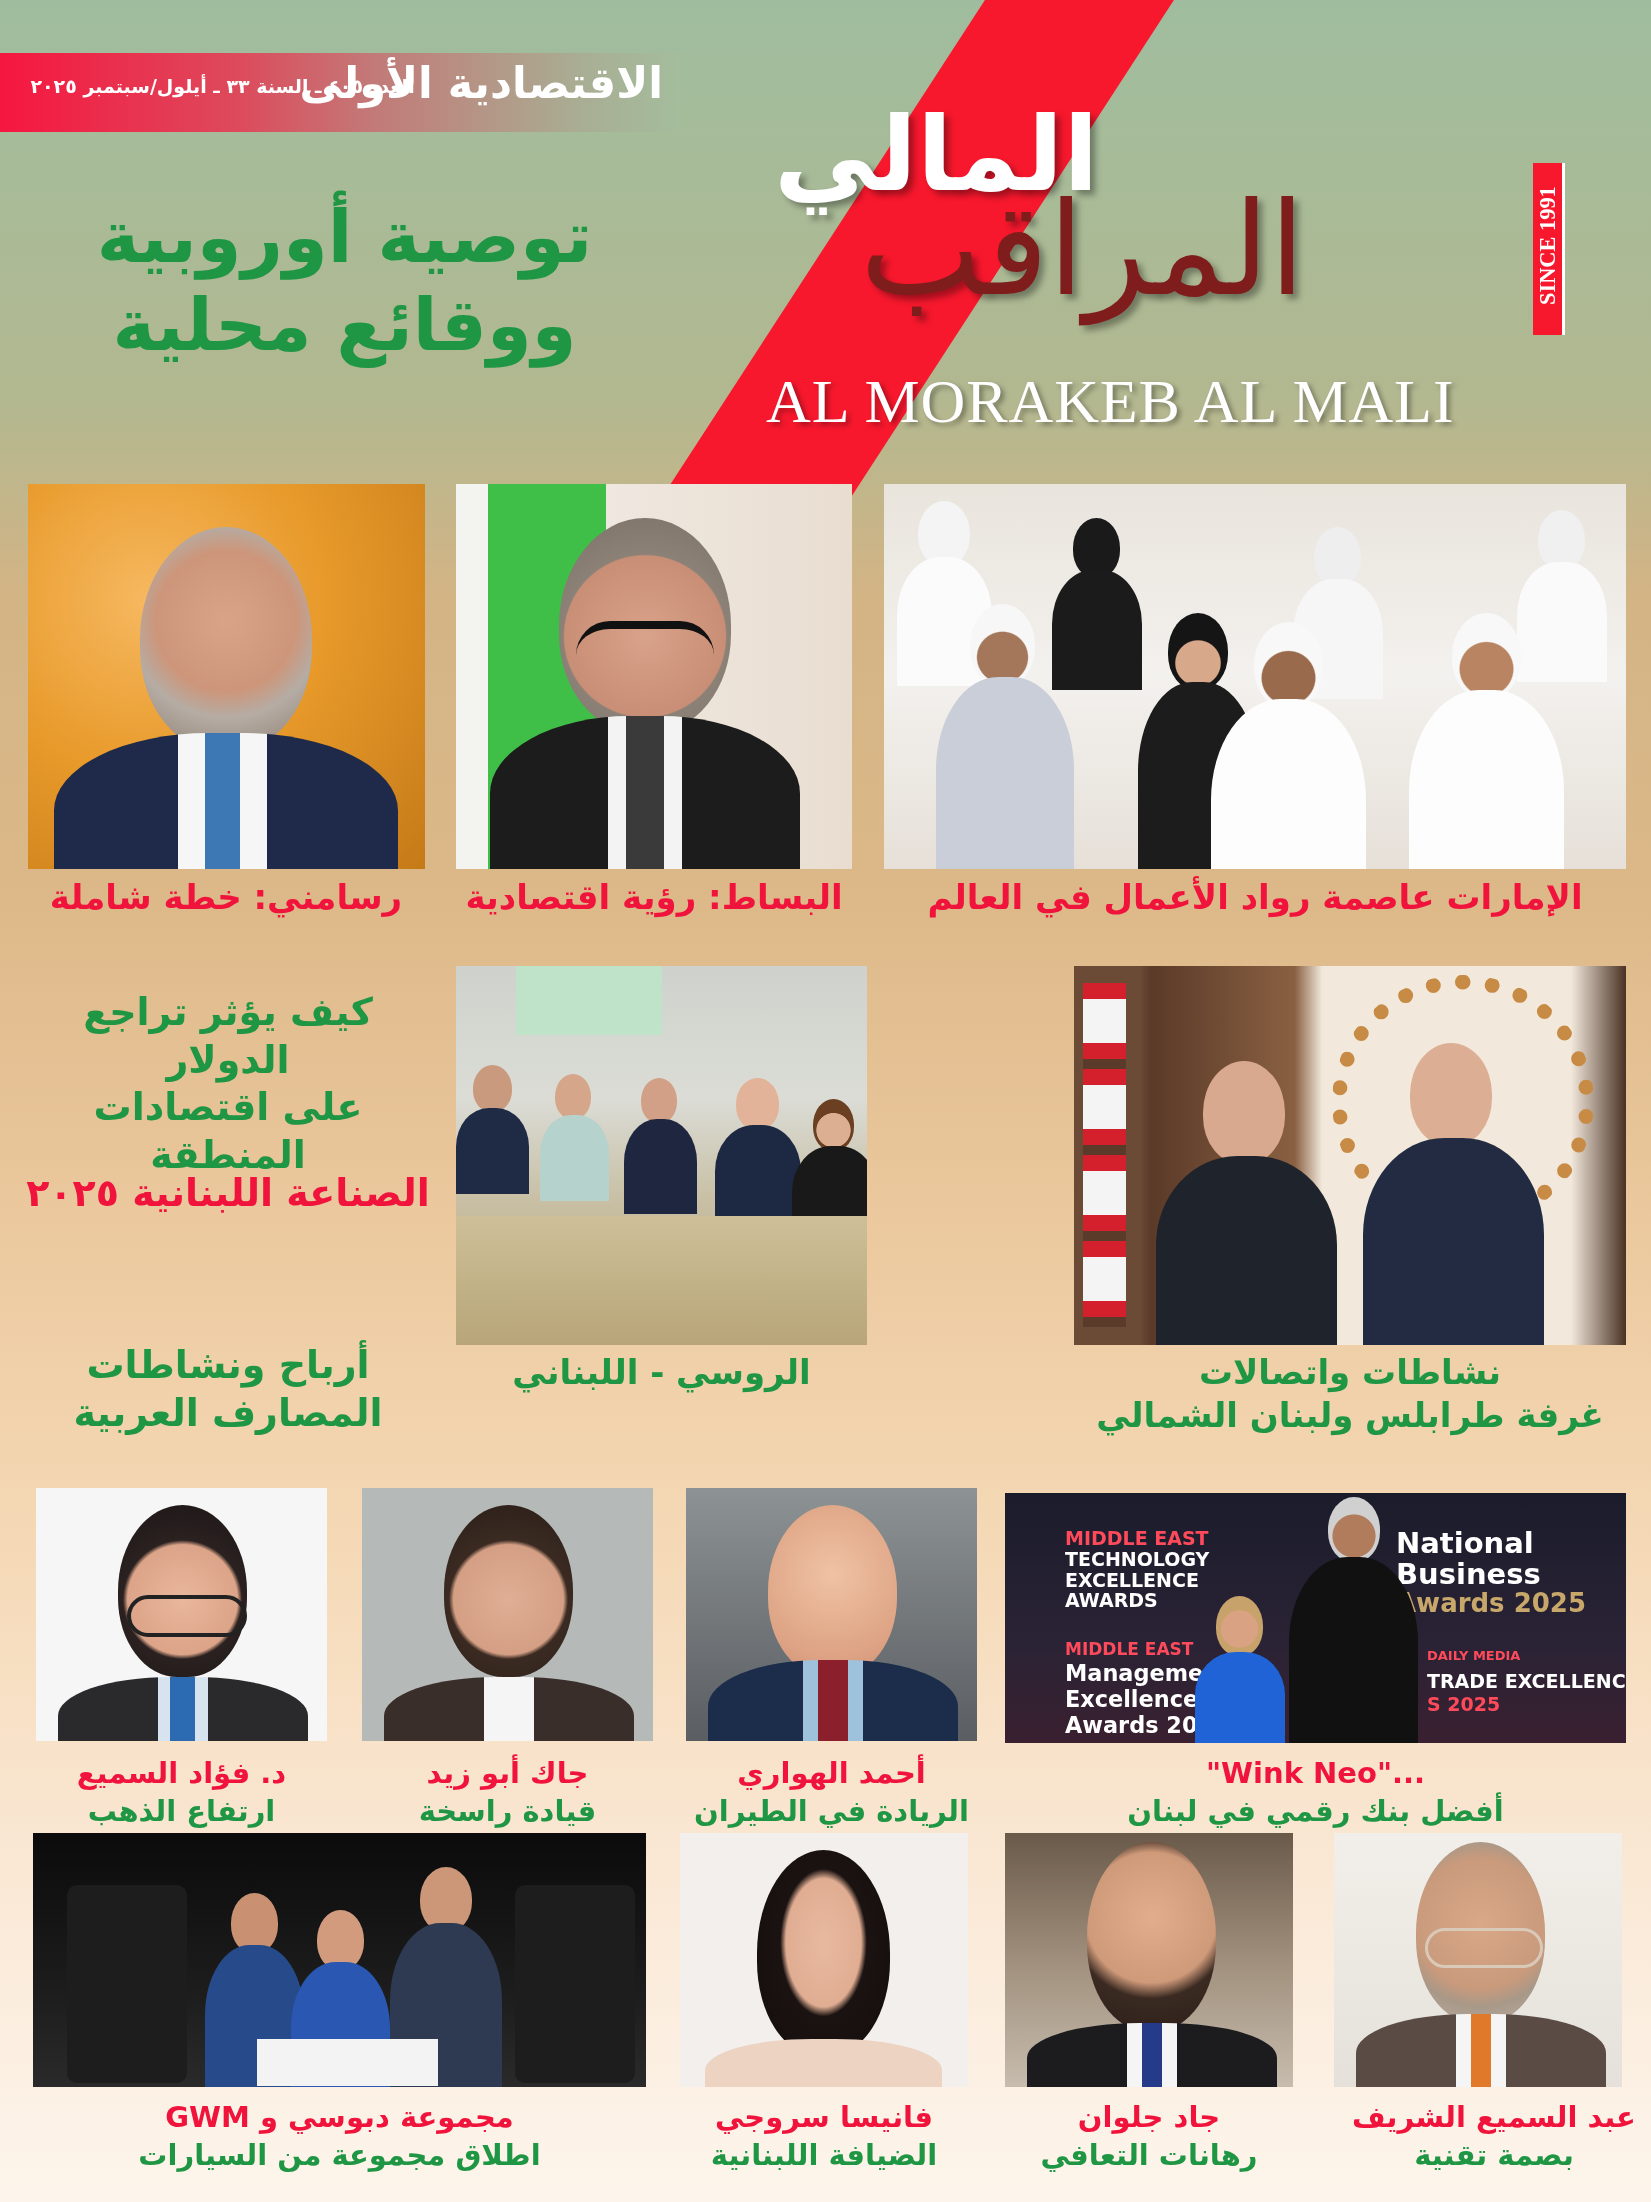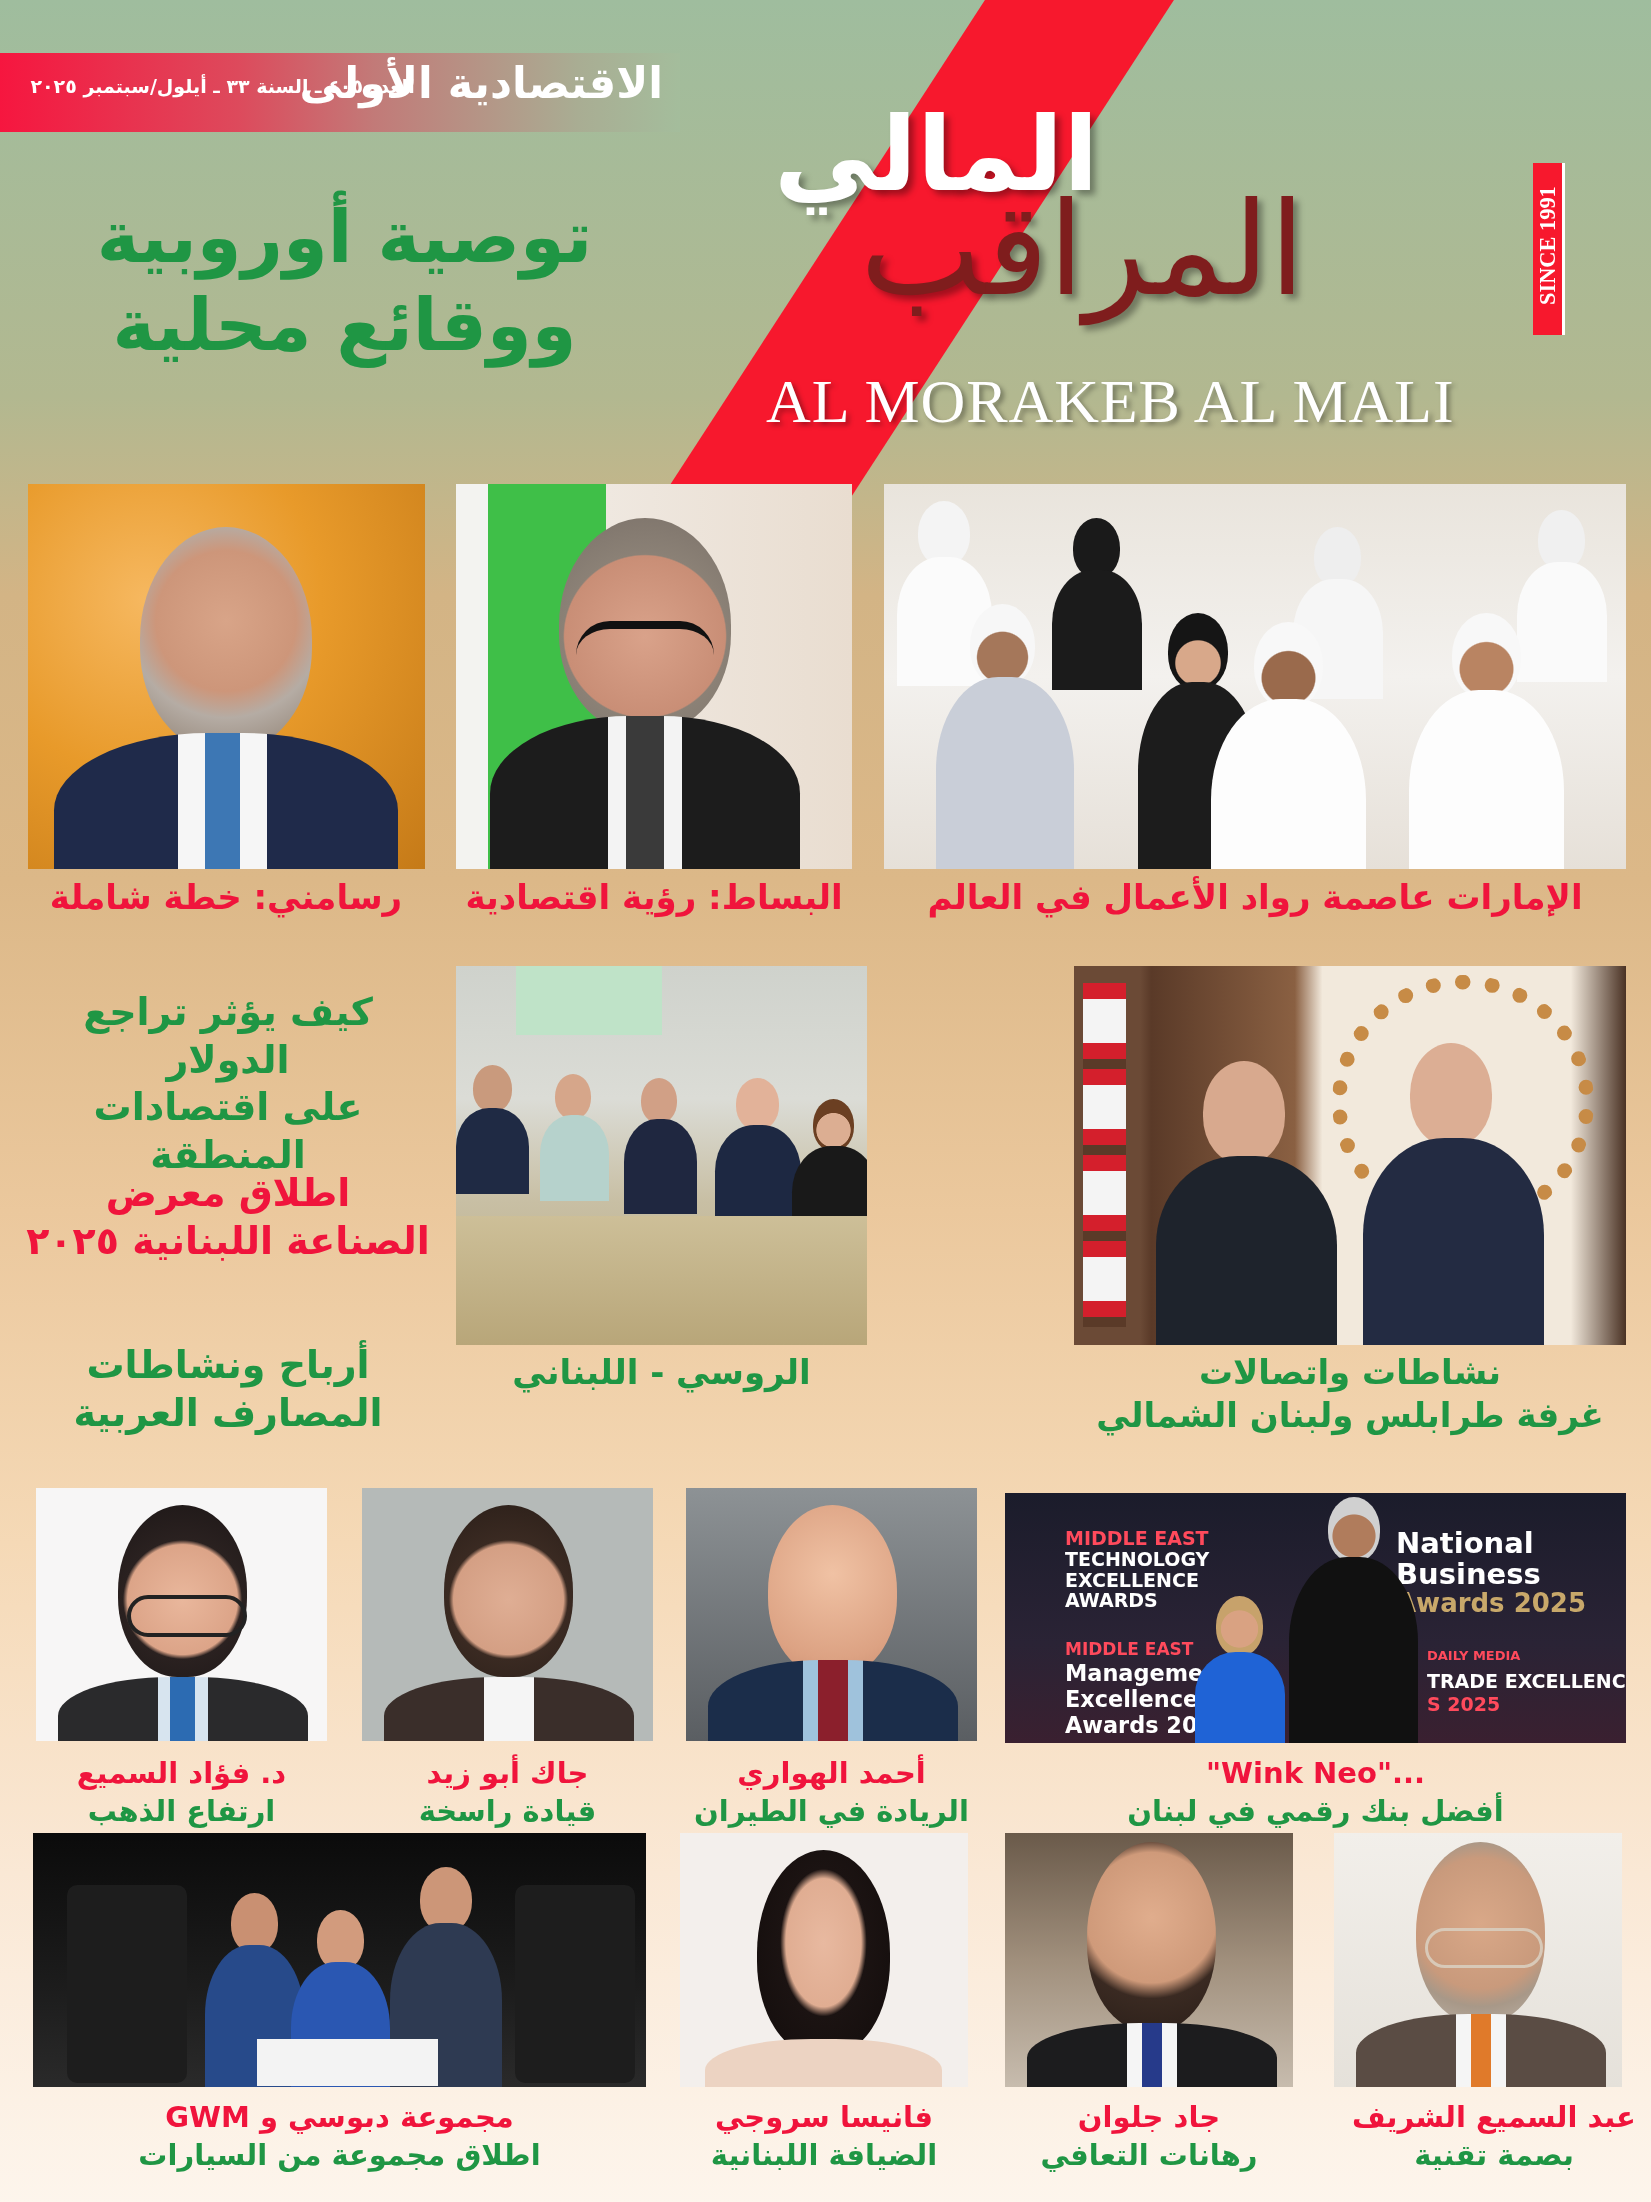--- a/index.html
+++ b/index.html
@@ -130,21 +130,20 @@
 
 <div class="abs ar red cap" style="left:884px;top:876px;width:742px;">الإمارات عاصمة رواد الأعمال في العالم</div>
 <div class="abs ar red cap" style="left:456px;top:876px;width:396px;">البساط: رؤية اقتصادية</div>
 <div class="abs ar red cap" style="left:27.5px;top:876px;width:397px;">رسامني: خطة شاملة</div>
 
 <div class="abs ar side green" style="left:17px;top:989px;width:422px;">
   <div>كيف يؤثر تراجع الدولار</div>
   <div>على اقتصادات المنطقة</div>
 </div>
 <div class="abs ar side red" style="left:17px;top:1170px;width:422px;">
-  <div>اطلاق معرض</div>
   <div>الصناعة اللبنانية ٢٠٢٥</div>
 </div>
 <div class="abs ar side green" style="left:17px;top:1342px;width:422px;">
   <div>أرباح ونشاطات</div>
   <div>المصارف العربية</div>
 </div>
 
 <div class="abs photo ph-forum">
   <div class="abs" style="left:60px;top:0;width:146px;height:69px;background:#bfe3c8;"></div>
   <div class="person" style="left:17px;top:99px;">

